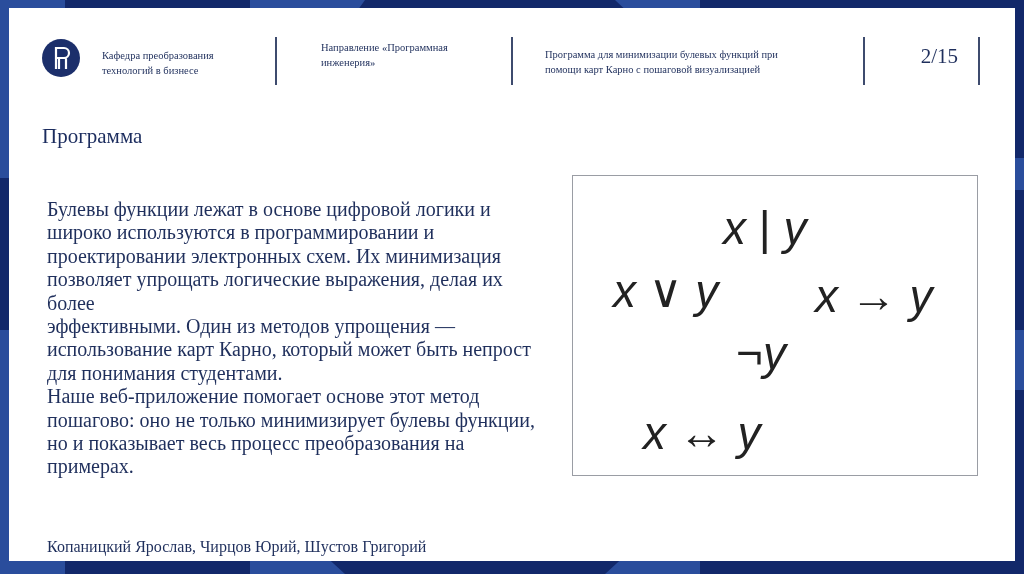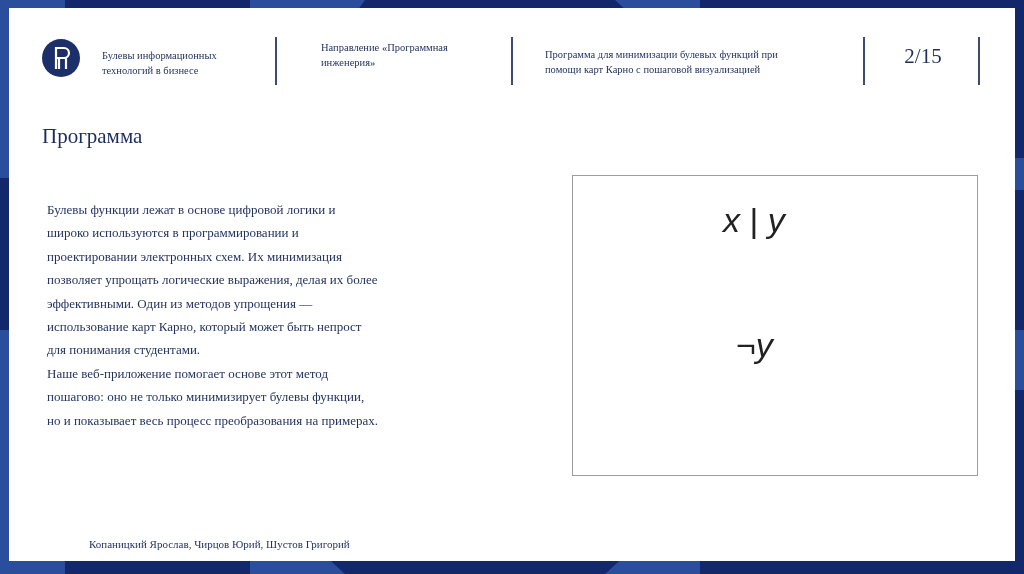--- a/index.html
+++ b/index.html
@@ -17,42 +17,42 @@
     .logo {
       position: absolute; left: 42px; top: 39px; width: 38px; height: 38px;
       border-radius: 50%; background: #1c2f6b;
     }
     .logo svg { position: absolute; left: 0; top: 0; }
     .hdr-text {
       position: absolute; color: #1f2f5c; font-size: 10.5px; line-height: 15px;
     }
     .divider { position: absolute; width: 2px; height: 48px; background: #3e4b6e; top: 37px; }
     .page-num {
-      position: absolute; left: 888px; top: 44px; width: 70px; text-align: center;
+      position: absolute; left: 888px; top: 44px; width: 70px; text-align: right;
       color: #1f2f5c; font-size: 21px;
     }
     .title {
       position: absolute; left: 42px; top: 124px; font-size: 21px; color: #1b2c5e;
     }
     .body-text {
       position: absolute; left: 47px; top: 198px; width: 500px;
-      font-size: 13px; line-height: 23.4px; color: #1f2f5c;
+      font-size: 20px; line-height: 23.4px; color: #1f2f5c;
     }
     .body-text p { margin: 0; white-space: pre-line; }
     .formula-box {
       position: absolute; left: 572px; top: 175px; width: 406px; height: 301px;
       border: 1.5px solid #9a9da4; box-sizing: border-box; background: #ffffff;
     }
     .formula {
       position: absolute; font-family: "Liberation Sans", sans-serif;
-      font-style: italic; font-size: 34px; color: #222; white-space: nowrap;
+      font-style: italic; font-size: 46px; color: #222; white-space: nowrap;
     }
     .formula .op { font-style: normal; }
     .footer {
-      position: absolute; left: 47px; top: 538px; font-size: 11px; color: #1f2f5c; margin-left: 42px;
+      position: absolute; left: 47px; top: 538px; font-size: 16px; color: #1f2f5c;
     }
   </style>
 </head>
 <body>
 
 <div class="seg" style="left:0;top:0;width:65px;height:8px;"></div>
 <div class="seg" style="left:250px;top:0;width:115px;height:8px;clip-path:polygon(0 0,100% 0,95% 100%,0 100%);"></div>
 <div class="seg" style="left:615px;top:0;width:85px;height:8px;clip-path:polygon(0 0,100% 0,100% 100%,10% 100%);"></div>
 <div class="seg" style="left:0;top:0;width:9px;height:178px;"></div>
 <div class="seg" style="left:0;top:330px;width:9px;height:244px;"></div>
@@ -62,21 +62,21 @@
 <div class="seg" style="left:250px;top:561px;width:95px;height:13px;clip-path:polygon(0 0,85% 0,100% 100%,0 100%);"></div>
 <div class="seg" style="left:605px;top:561px;width:95px;height:13px;clip-path:polygon(15% 0,100% 0,100% 100%,0 100%);"></div>
 
 <div class="slide"></div>
 
 <div class="logo">
   <svg width="38" height="38" viewBox="0 0 38 38">
     <path d="M14 9 h8 a5 5 0 0 1 0 10 h-8 z M14 9 v21 M14 19 l3 0 v11 M20 19 l4 0 v11" fill="none" stroke="#ffffff" stroke-width="2.2"></path>
   </svg>
 </div>
-<div class="hdr-text" style="left:102px;top:48px;white-space:pre-line;">Булевы информационных
+<div class="hdr-text" style="left:102px;top:48px;white-space:pre-line;">Кафедра преобразования
 технологий в бизнесе</div>
 <div class="divider" style="left:275px;"></div>
 <div class="hdr-text" style="left:321px;top:40px;white-space:pre-line;">Направление «Программная
 инженерия»</div>
 <div class="divider" style="left:511px;"></div>
 <div class="hdr-text" style="left:545px;top:47px;white-space:pre-line;">Программа для минимизации булевых функций при
 помощи карт Карно с пошаговой визуализацией</div>
 <div class="divider" style="left:863px;"></div>
 <div class="page-num">2/15</div>
 <div class="divider" style="left:978px;"></div>
@@ -93,18 +93,27 @@
 для понимания студентами.</p>
   <p>Наше веб-приложение помогает основе этот метод
 пошагово: оно не только минимизирует булевы функции,
 но и показывает весь процесс преобразования на примерах.</p>
 </div>
 
 <div class="formula-box">
   <div class="formula" style="left:150px;top:25px;">
     <span>x</span> <span class="op">|</span> <span>y</span>
   </div>
+  <div class="formula" style="left:40px;top:88px;">
+    <span>x</span> <span class="op">∨</span> <span>y</span>
+  </div>
+  <div class="formula" style="left:242px;top:93px;">
+    <span>x</span> <span class="op">→</span> <span>y</span>
+  </div>
   <div class="formula" style="left:163px;top:150px;">
     <span class="op">¬</span><span>y</span>
+  </div>
+  <div class="formula" style="left:70px;top:230px;">
+    <span>x</span> <span class="op">↔</span> <span>y</span>
   </div>
 </div>
 
 <div class="footer">Копаницкий Ярослав, Чирцов Юрий, Шустов Григорий</div>
 
 </body></html>

